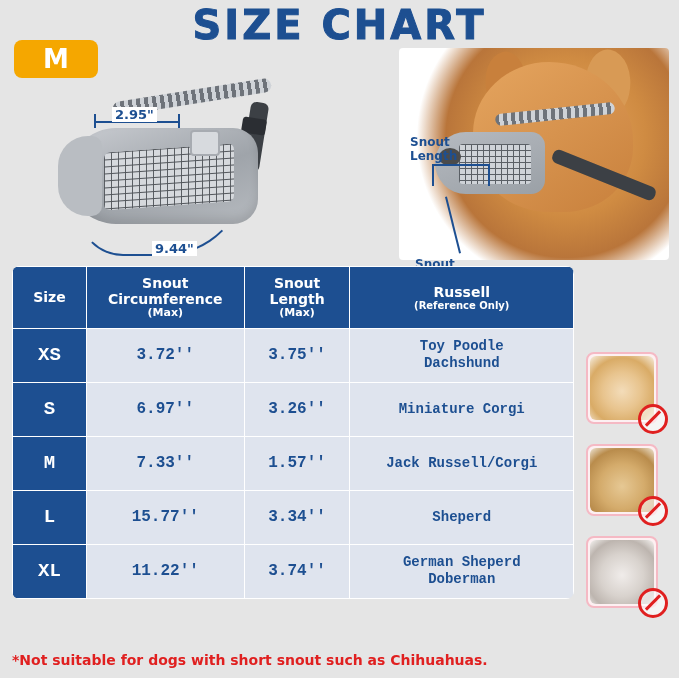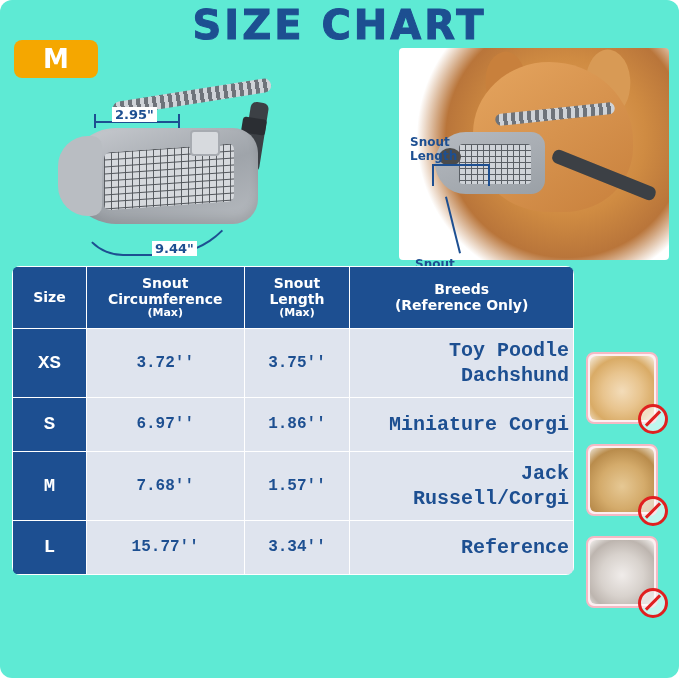--- a/index.html
+++ b/index.html
@@ -6,22 +6,21 @@
   html, body {
     margin: 0; padding: 0;
     width: 679px; height: 678px;
     background: #ffffff;
     font-family: "Liberation Sans", sans-serif;
     overflow: hidden;
   }
   .page {
     position: relative;
     width: 679px; height: 678px;
-    background: #5eead4;
-    border-radius: 12px;
+    background: #e5e5e5;
   }
 
   
   .title {
     position: absolute;
     top: 2px; left: 0; right: 0;
     text-align: center;
     font-size: 40px;
     font-weight: bold;
     letter-spacing: 3px;
@@ -255,21 +254,21 @@
     padding: 9px 4px;
     height: 54px;
     font-family: Liberation Mono, monospace;
     margin-top: 11px;
   }
   .table tbody td.size-cell {
     background: #1d4f91;
     color: #ffffff;
     font-size: 19px;
   }
-  .table tbody td.breed-cell { font-size: 20px; line-height: 1.25; text-align: right; }
+  .table tbody td.breed-cell { font-size: 14px; line-height: 1.25; }
 
   
   .nope-col { position: absolute; left: 586px; top: 352px; width: 84px; }
   .nope {
     position: relative;
     width: 72px; height: 72px;
     margin-bottom: 20px;
     border: 2px solid #f5b9c4;
     border-radius: 8px;
     overflow: visible;
@@ -370,65 +369,75 @@
           <span>Snout</span>
           <span class="sub" style="font-size:14px;">Circumference</span>
           <span class="sub">(Max)</span>
         </th>
         <th class="col-len">
           <span>Snout</span>
           <span class="sub" style="font-size:14px;">Length</span>
           <span class="sub">(Max)</span>
         </th>
         <th class="col-breeds">
-          <span>Breeds</span>
-          <span class="sub" style="font-size:14px;">(Reference Only)</span>
+          <span>Russell</span>
+          <span class="sub" style="font-size:10px;">(Reference Only)</span>
         </th>
       </tr>
     </thead>
     <tbody>
       <tr>
         <td class="size-cell">XS</td>
         <td>3.72''</td>
         <td>3.75''</td>
         <td class="breed-cell">
           <div>Toy Poodle</div>
           <div>Dachshund</div>
         </td>
       </tr>
       <tr>
         <td class="size-cell">S</td>
         <td>6.97''</td>
-        <td>1.86''</td>
+        <td>3.26''</td>
         <td class="breed-cell">Miniature Corgi</td>
       </tr>
       <tr>
         <td class="size-cell">M</td>
-        <td>7.68''</td>
+        <td>7.33''</td>
         <td>1.57''</td>
         <td class="breed-cell">Jack Russell/Corgi</td>
       </tr>
       <tr>
         <td class="size-cell">L</td>
         <td>15.77''</td>
         <td>3.34''</td>
-        <td class="breed-cell">Reference</td>
+        <td class="breed-cell">Sheperd</td>
+      </tr>
+      <tr>
+        <td class="size-cell">XL</td>
+        <td>11.22''</td>
+        <td>3.74''</td>
+        <td class="breed-cell">
+          <div>German Sheperd</div>
+          <div>Doberman</div>
+        </td>
       </tr>
     </tbody>
   </table>
 
   <div class="nope-col">
     <div class="nope">
       <div class="ph ph-pom"></div>
       <div class="no-sign"></div>
     </div>
     <div class="nope">
       <div class="ph ph-pug"></div>
       <div class="no-sign"></div>
     </div>
     <div class="nope">
       <div class="ph ph-shih"></div>
       <div class="no-sign"></div>
     </div>
   </div>
 
+  <div class="footnote">*Not suitable for dogs with short snout such as Chihuahuas.</div>
 
 </div>
 
 </body></html>

